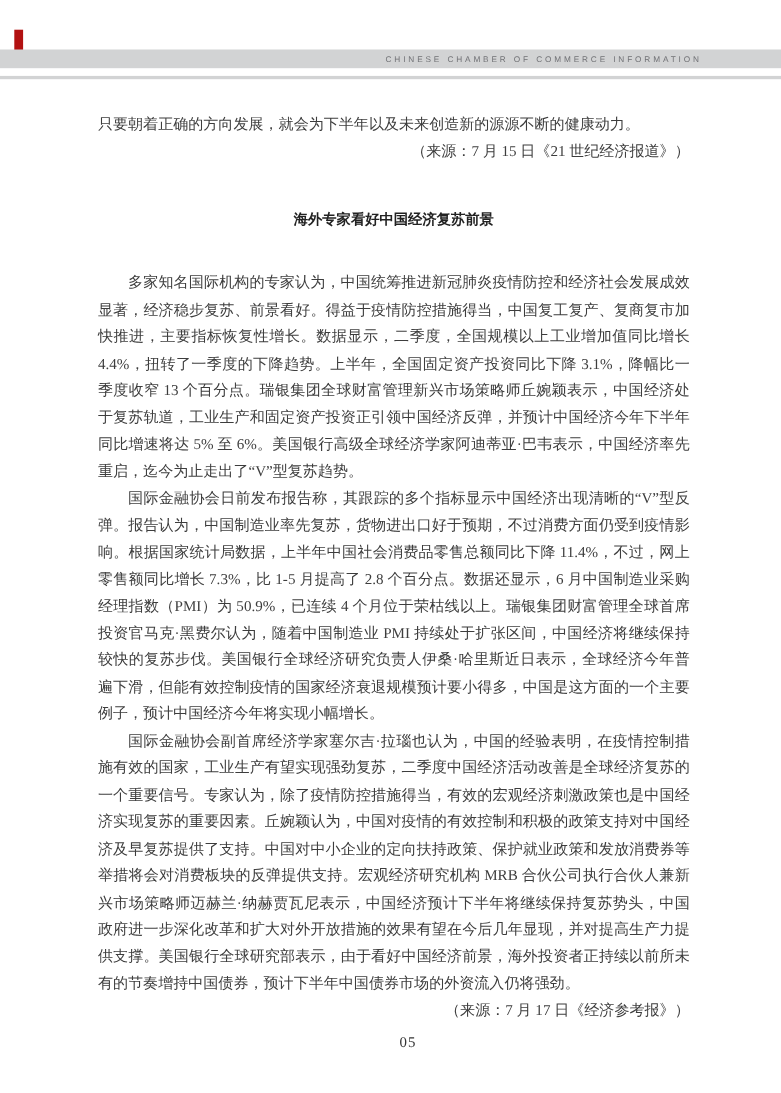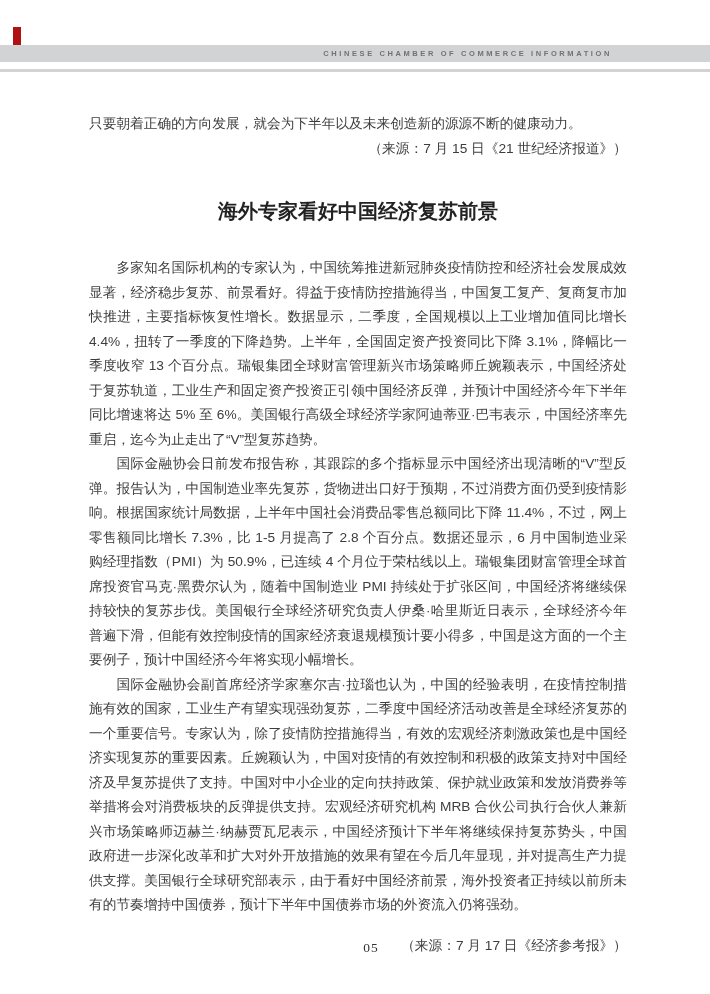--- a/index.html
+++ b/index.html
@@ -22,57 +22,58 @@
     position: absolute;
     left: 0; top: 45px;
     width: 710px; height: 17px;
     background: #d2d3d4;
   }
   .header-bar .header-title {
     display: block;
     height: 17px;
     line-height: 18px;
     text-align: right;
-    padding-right: 98px;
+    padding-right: 72px;
     font-size: 7.5px;
-    font-weight: bold;
+    font-weight: normal;
     letter-spacing: 2.6px;
     color: #717276;
   }
   .header-rule {
     position: absolute;
     left: 0; top: 69px;
     width: 710px; height: 3px;
     background: #d2d3d4;
   }
   .content {
     position: absolute;
-    left: 89px; top: 112px;
+    left: 89px; top: 101px;
     width: 538px;
     font-size: 13.7px;
     line-height: 24.5px;
     color: #3d3d3d;
     text-align: justify;
+    font-family: Liberation Serif, serif;
   }
   .closing-line { text-align: left; }
   .source-line { text-align: right; }
   .article-title {
     margin-top: 37px;
     line-height: 26px;
-    font-size: 20px;
+    font-size: 13px;
     font-weight: bold;
     text-align: center;
     color: #222222;
   }
   .body-para {
     text-indent: 2em;
     text-align: justify;
   }
   .first-para { margin-top: 32px; }
-  .article-source { margin-top: 16px; text-align: right; }
+  .article-source { margin-top: 0; text-align: right; }
   .page-number {
     position: absolute;
     left: 16px; top: 940px;
     width: 710px;
     text-align: center;
     font-family: "Liberation Serif", "DejaVu Serif", serif;
     font-size: 13.5px;
     letter-spacing: 1px;
     color: #333333;
   }

